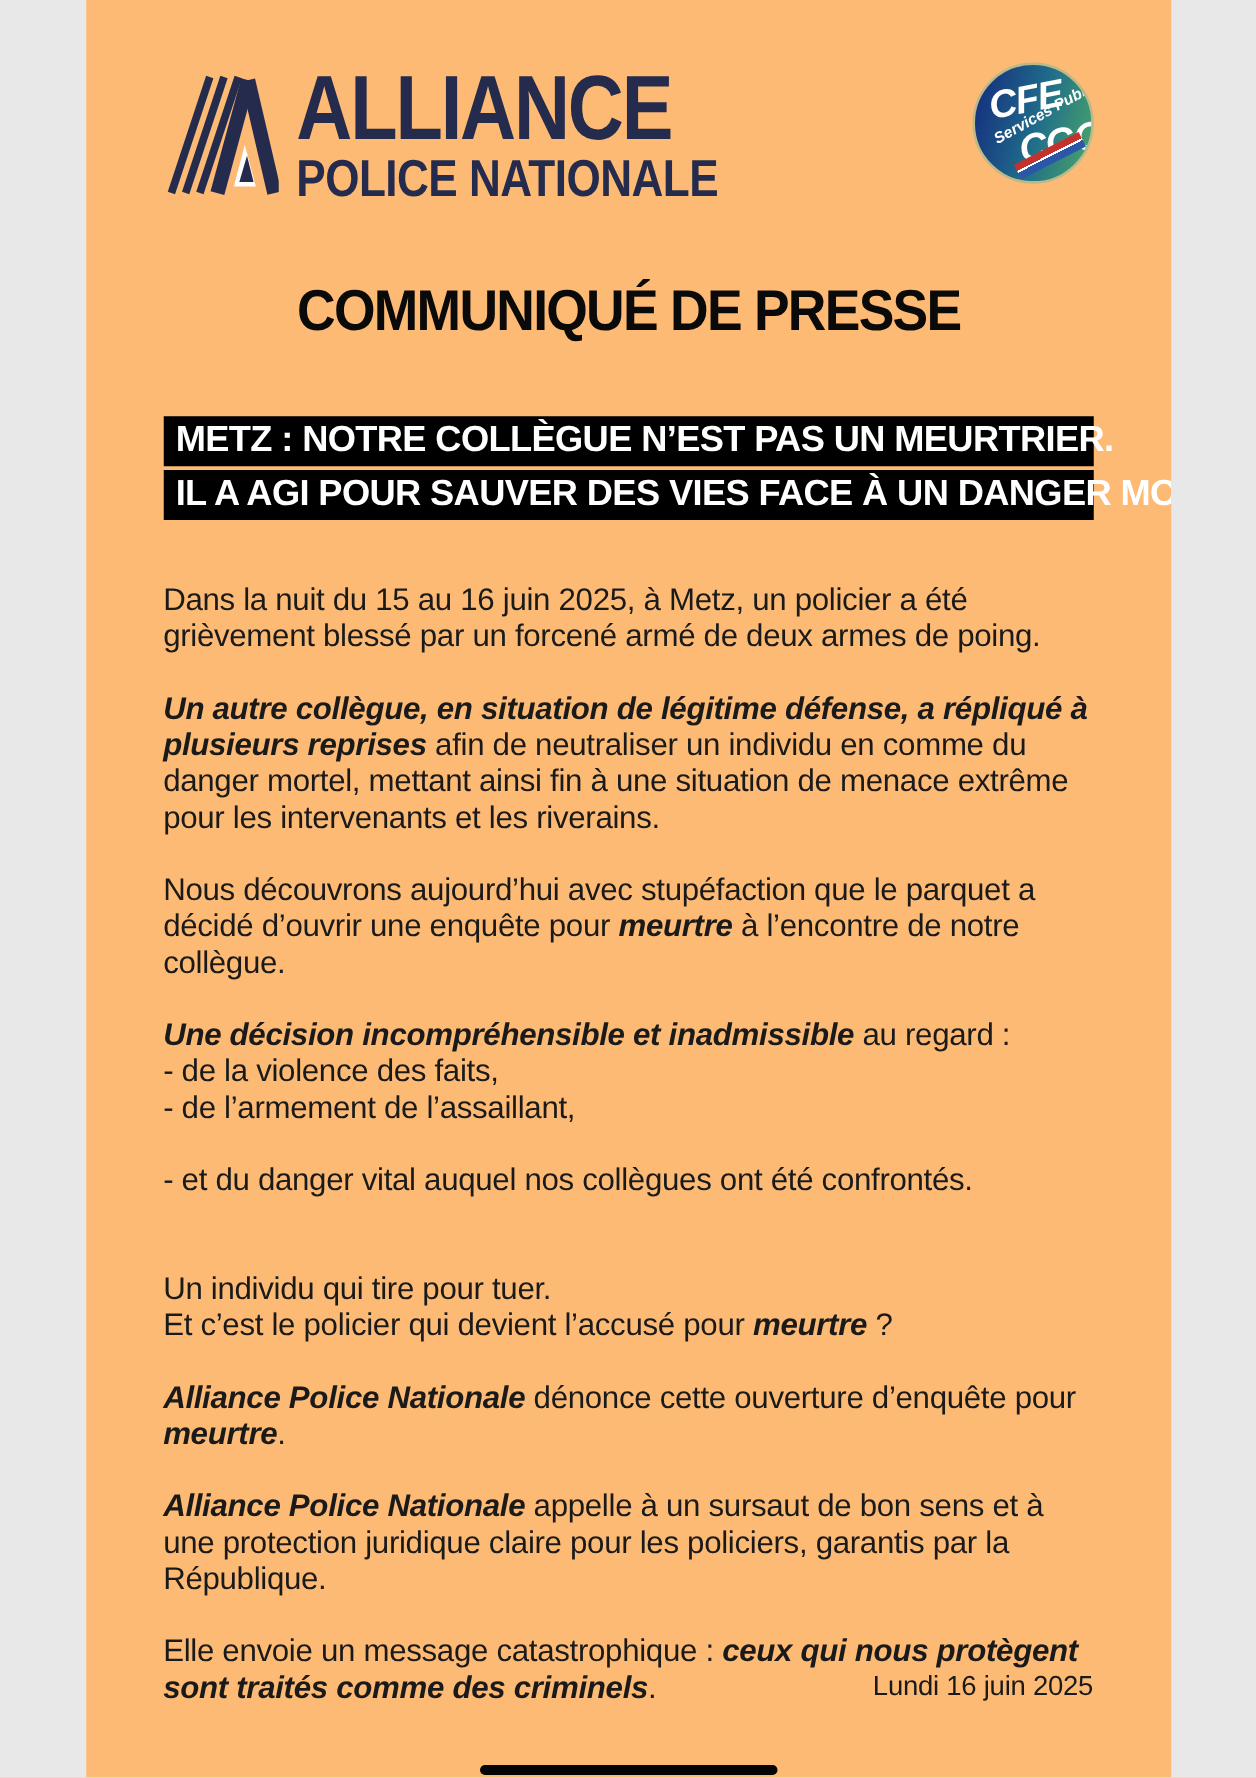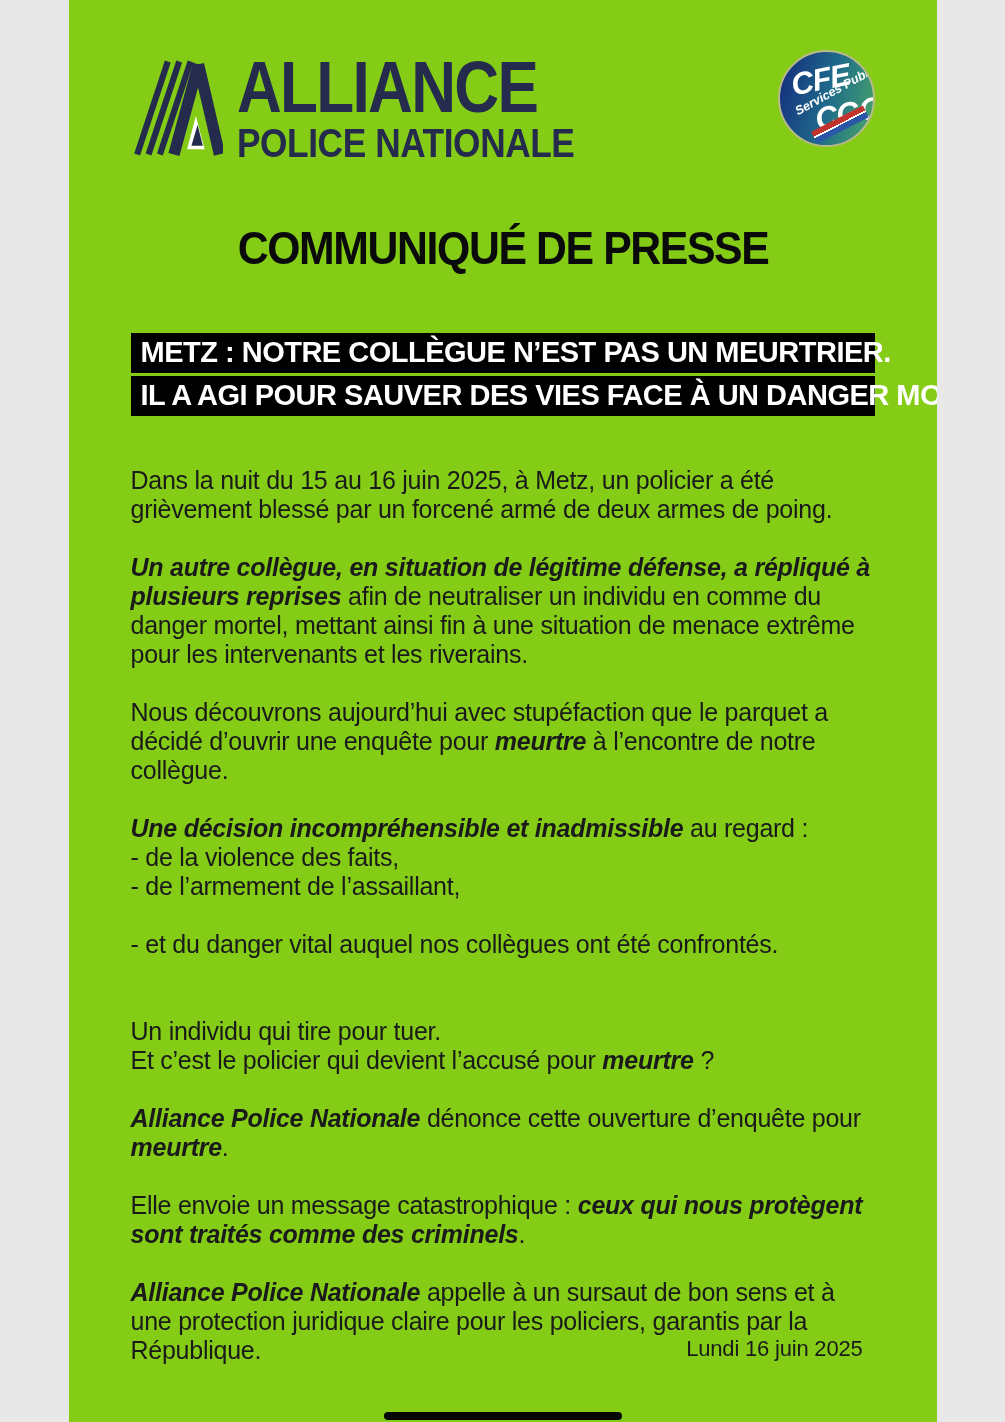--- a/index.html
+++ b/index.html
@@ -2,21 +2,21 @@
 <html><head>
 <meta charset="utf-8">
 <style>
   * { margin:0; padding:0; box-sizing:border-box; }
   html,body { background:#e8e8e8; }
   body { font-family:"Liberation Sans","DejaVu Sans",sans-serif; }
   .page {
     position:relative;
     width:868px; height:1422px;
     margin:0 auto;
-    background:#84cc16;
+    background:#fdba74;
     padding:55px 62px 0 62px;
     overflow:hidden;
     color:#191919;
   }
   
   .top { display:flex; justify-content:space-between; align-items:flex-start; height:110px; }
   .brand { display:flex; align-items:stretch; gap:14px; }
   .brand-icon { width:92px; height:106px; flex:0 0 auto; }
   .brand-text { display:flex; flex-direction:column; justify-content:center; transform:scaleX(.85); transform-origin:0 50%; color:#252b4d; }
   .brand-name { font-size:73px; font-weight:bold; letter-spacing:-2px; line-height:.88; }
@@ -51,21 +51,21 @@
     white-space:nowrap;
     text-align:center;
   }
   
   .body { margin-top:50px; font-size:25px; line-height:29px; letter-spacing:-.25px; color:#1a1a1a; }
   .body p { margin-bottom:29px; }
   .body p.extra-gap { margin-top:9px; }
   .b { font-weight:bold;font-style:italic; }
   
   .date-line {
-    position:absolute; top:1336px; right:74px;
+    position:absolute; top:1336px; right:62px;
     font-size:22px; color:#1a1a1a; letter-spacing:-.2px;text-align:right;
   }
   .home-indicator {
     position:absolute; left:50%; bottom:2px; transform:translateX(-50%);
     width:238px; height:8px; border-radius:4px; background:#050505;
   }
 </style>
 </head>
 <body>
 
@@ -104,21 +104,21 @@
     <div class="banner-line">IL A AGI POUR SAUVER DES VIES FACE À UN DANGER MORTEL.</div>
   </div>
 
   <main class="body">
     <p><span>Dans la nuit du 15 au 16 juin 2025, à Metz, un policier a été grièvement blessé par un forcené armé de deux armes de poing.</span></p>
     <p><span class="b">Un autre collègue, en situation de légitime défense, a répliqué à plusieurs reprises</span><span> afin de neutraliser un individu en comme du danger mortel, mettant ainsi fin à une situation de menace extrême pour les intervenants et les riverains.</span></p>
     <p><span>Nous découvrons aujourd’hui avec stupéfaction que le parquet a décidé d’ouvrir une enquête pour </span><span class="b">meurtre</span><span> à l’encontre de notre collègue.</span></p>
     <p><span class="b">Une décision incompréhensible et inadmissible</span><span> au regard :</span><br><span>- de la violence des faits,</span><br><span>- de l’armement de l’assaillant,</span><br><br><span>- et du danger vital auquel nos collègues ont été confrontés.</span></p>
     <p class="extra-gap"><br><span>Un individu qui tire pour tuer.</span><br><span>Et c’est le policier qui devient l’accusé pour </span><span class="b">meurtre</span><span> ?</span></p>
     <p><span class="b">Alliance Police Nationale</span><span> dénonce cette ouverture d’enquête pour </span><span class="b">meurtre</span><span>.</span></p>
+    <p><span class="b">Alliance Police Nationale</span><span> appelle à un sursaut de bon sens et à une protection juridique claire pour les policiers, garantis par la République.</span></p>
     <p><span>Elle envoie un message catastrophique : </span><span class="b">ceux qui nous protègent sont traités comme des criminels</span><span>.</span></p>
-    <p><span class="b">Alliance Police Nationale</span><span> appelle à un sursaut de bon sens et à une protection juridique claire pour les policiers, garantis par la République.</span></p>
   </main>
 
   <div class="date-line">Lundi 16 juin 2025</div>
 
   <div class="home-indicator"></div>
 
 </div>
 
 </body></html>

